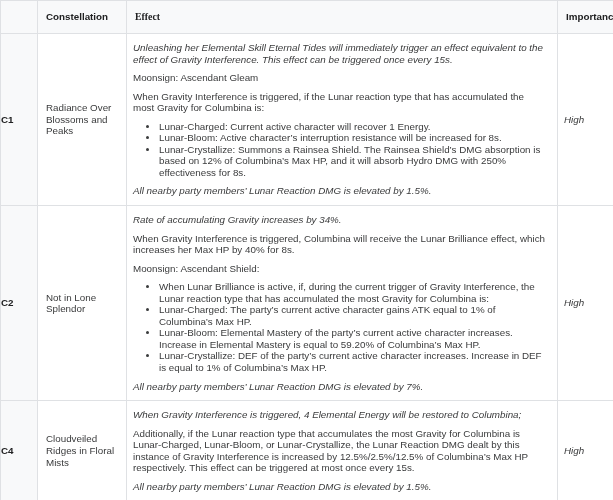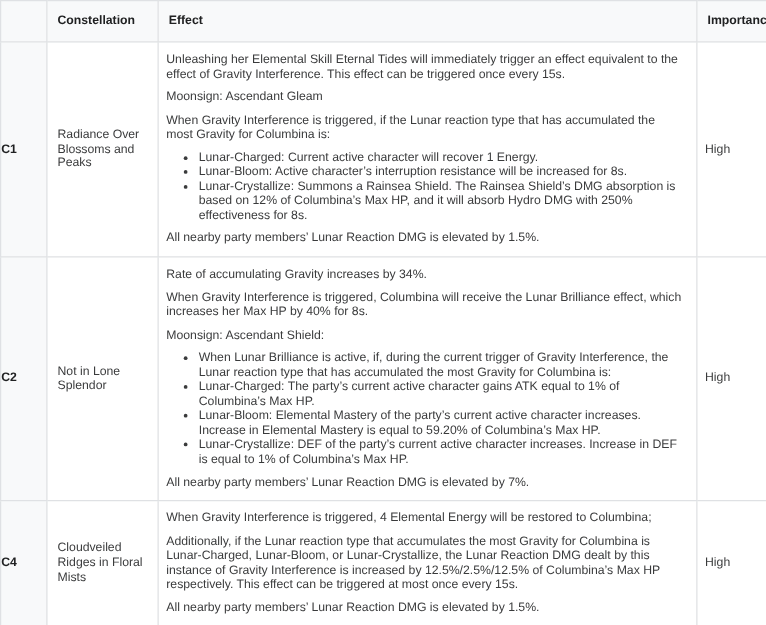--- a/index.html
+++ b/index.html
@@ -18,21 +18,21 @@
   }
   .c-table th, .c-table td {
     border: 1px solid #dfe1e4;
     vertical-align: middle;
     font-size: 9.8px;
     line-height: 1.18;
     text-align: left;
   }
   .col-id { width: 37px; }
   .col-name { width: 89px; }
-  .col-effect { width: 431px; }
+  .col-effect { width: 431px; font-family: Liberation Serif, serif; }
   .col-importance { width: 56px; }
 
   thead tr { height: 33px; }
   thead th {
     background: #f8f9fa;
     font-weight: bold;
     font-size: 10px;
     padding: 6px 8px;
     color: #202122;
   }
@@ -44,29 +44,29 @@
   .cell-id {
     background: #f8f9fa;
     text-align: left;
     font-weight: bold;
     font-size: 10px;
     color: #202122;
   }
   .cell-name { padding: 6px 8px; }
   .cell-effect { padding: 8px 10px 8px 6px; }
   .cell-effect p { margin: 7px 0; }
-  .cell-effect p:first-child { margin-top: 0; }
-  .cell-effect p:last-child { margin-bottom: 0; }
+  .cell-effect p:first-child { margin-top: 0; font-style: italic; }
+  .cell-effect p:last-child { margin-bottom: 0; font-style: italic; }
   .cell-effect ul {
     margin: 7px 0;
     padding-left: 26px;
     list-style-type: disc;
   }
   .cell-effect li { margin: 0; }
-  .cell-importance { padding: 6px 6px; }
+  .cell-importance { padding: 6px 6px; font-style: italic; }
 </style>
 </head>
 <body>
 
 <table class="c-table">
   <thead>
     <tr>
       <th class="col-id"></th>
       <th class="col-name">Constellation</th>
       <th class="col-effect">Effect</th>

